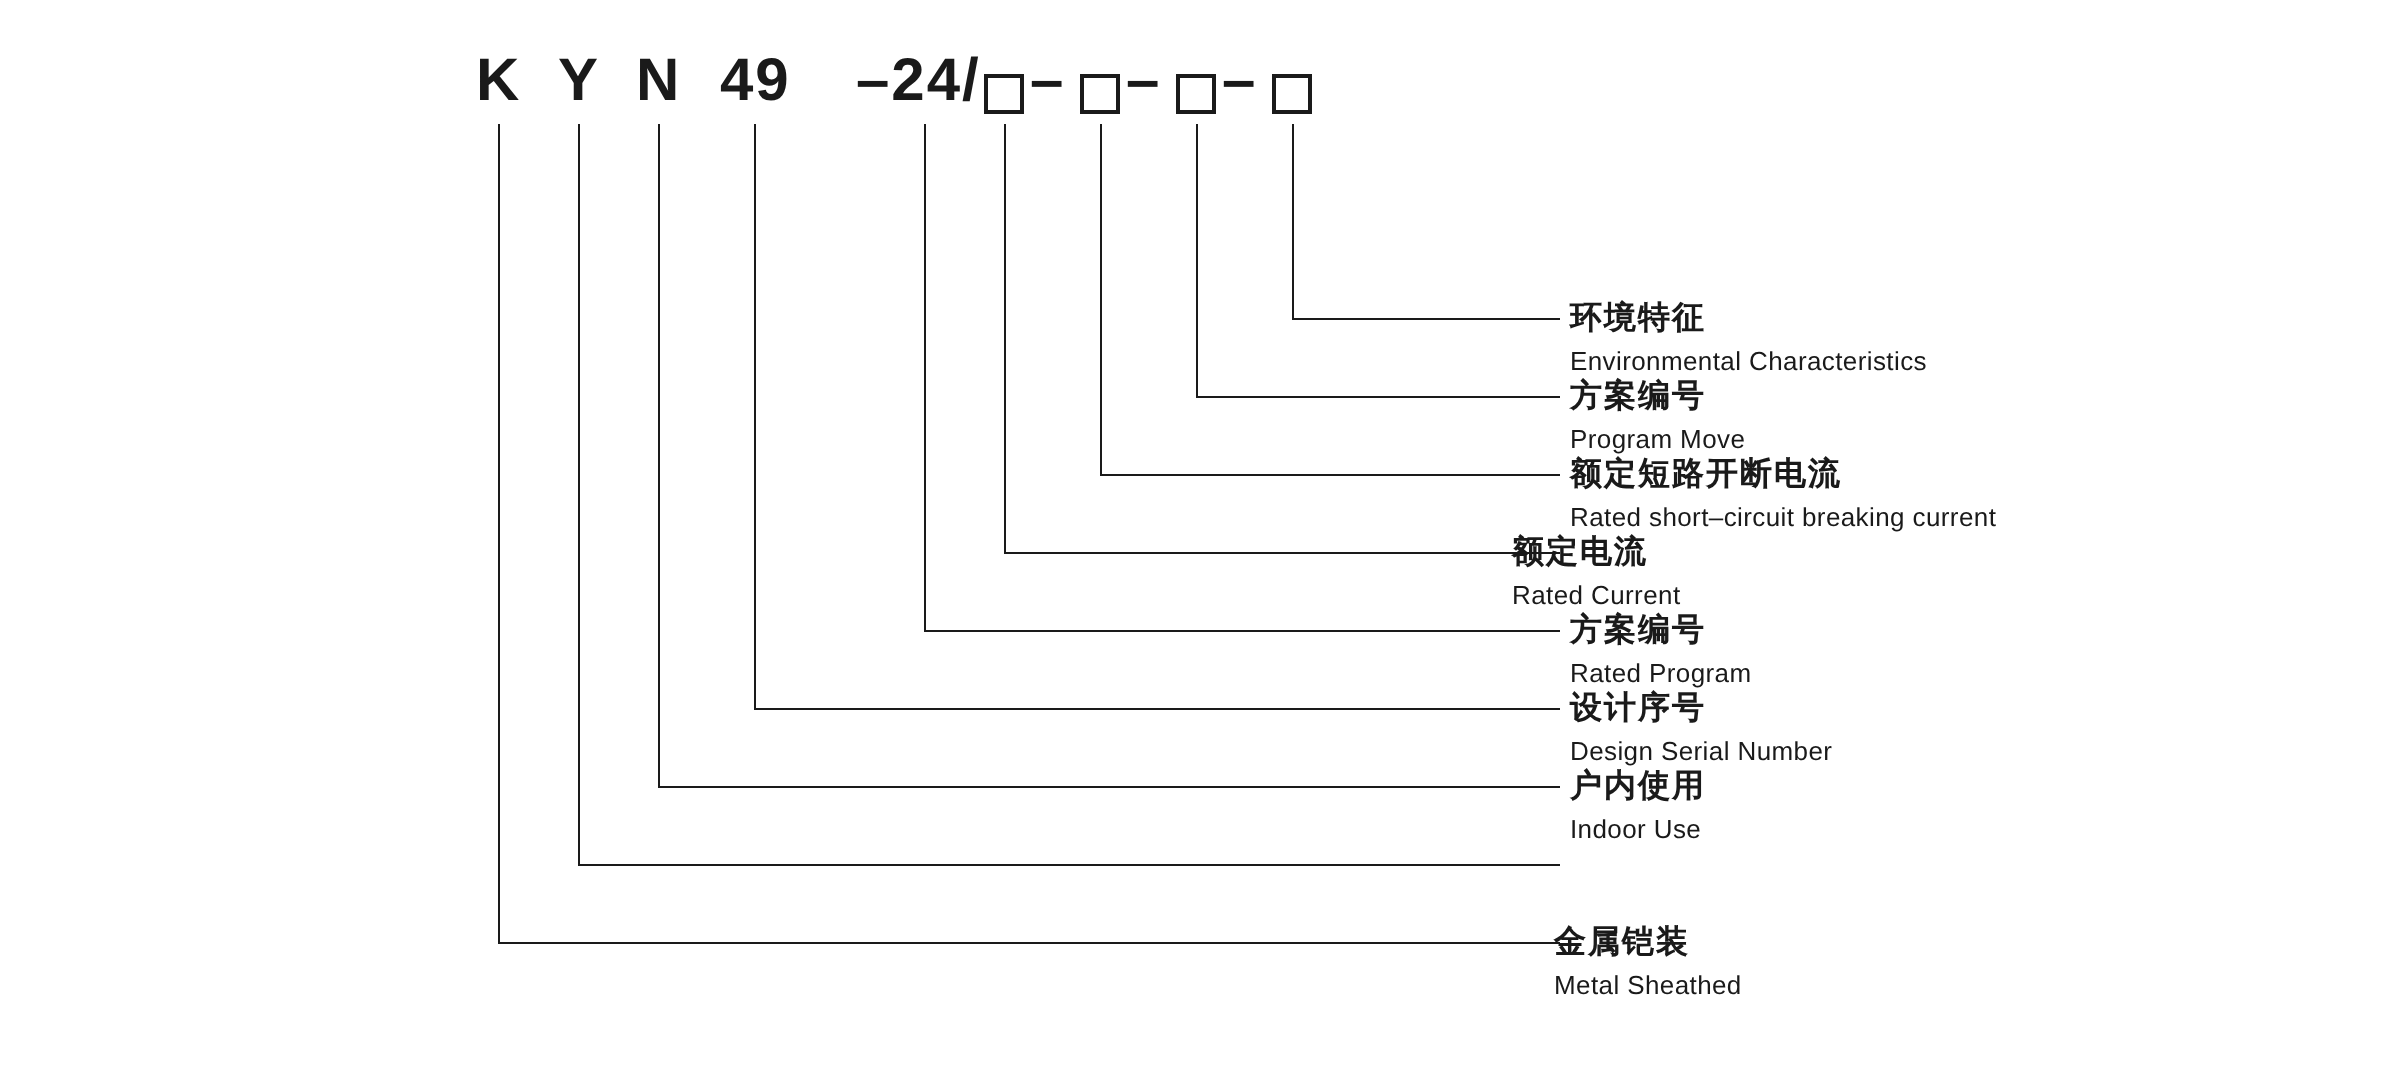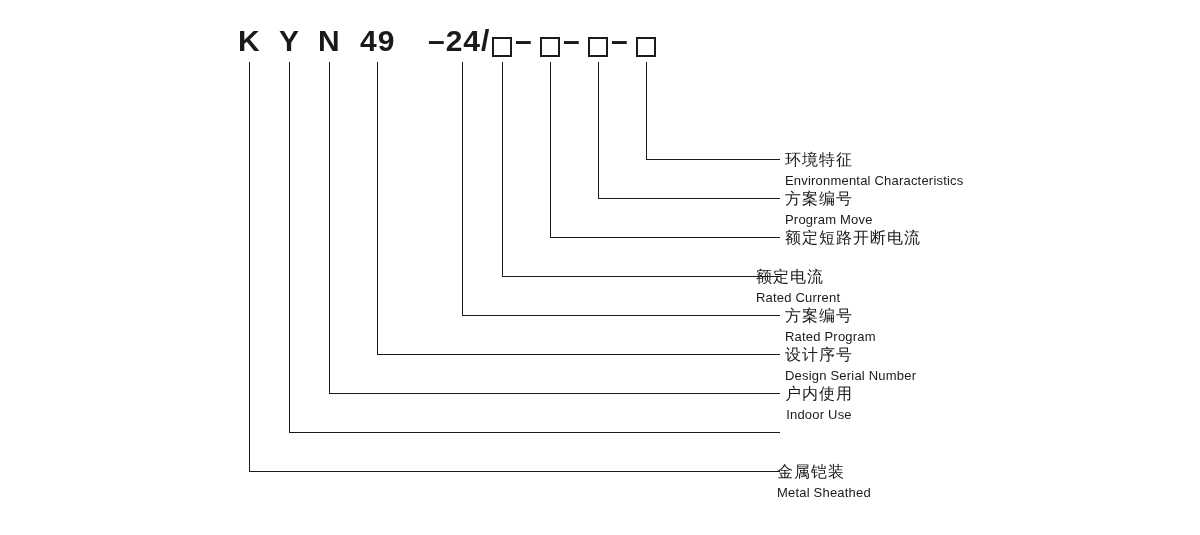--- a/index.html
+++ b/index.html
@@ -40,27 +40,27 @@
     border-bottom: 1px solid #1a1a1a;
   }
   .label {
     position: absolute;
     white-space: nowrap;
   }
   .label .cn {
     font-size: 16px;
     line-height: 20px;
     letter-spacing: 1px;
+    font-weight: bold;
   }
   .label .en {
     font-size: 13px;
     line-height: 19px;
     margin-top: 1px;
     letter-spacing: 0.2px;
-    text-align: center;
   }
 </style>
 </head>
 <body>
 
 <div class="diagram">
 
   <span class="code" style="left:238px">K</span>
   <span class="code" style="left:279px">Y</span>
   <span class="code" style="left:318px">N</span>
@@ -87,20 +87,21 @@
   <div class="label" style="left:785px; top:150px">
     <div class="cn">环境特征</div>
     <div class="en">Environmental Characteristics</div>
   </div>
   <div class="label" style="left:785px; top:189px">
     <div class="cn">方案编号</div>
     <div class="en">Program Move</div>
   </div>
   <div class="label" style="left:785px; top:228px">
     <div class="cn">额定短路开断电流</div>
+    <div class="en">Rated short–circuit breaking current</div>
   </div>
   <div class="label" style="left:756px; top:267px">
     <div class="cn">额定电流</div>
     <div class="en">Rated Current</div>
   </div>
   <div class="label" style="left:785px; top:306px">
     <div class="cn">方案编号</div>
     <div class="en">Rated Program</div>
   </div>
   <div class="label" style="left:785px; top:345px">

